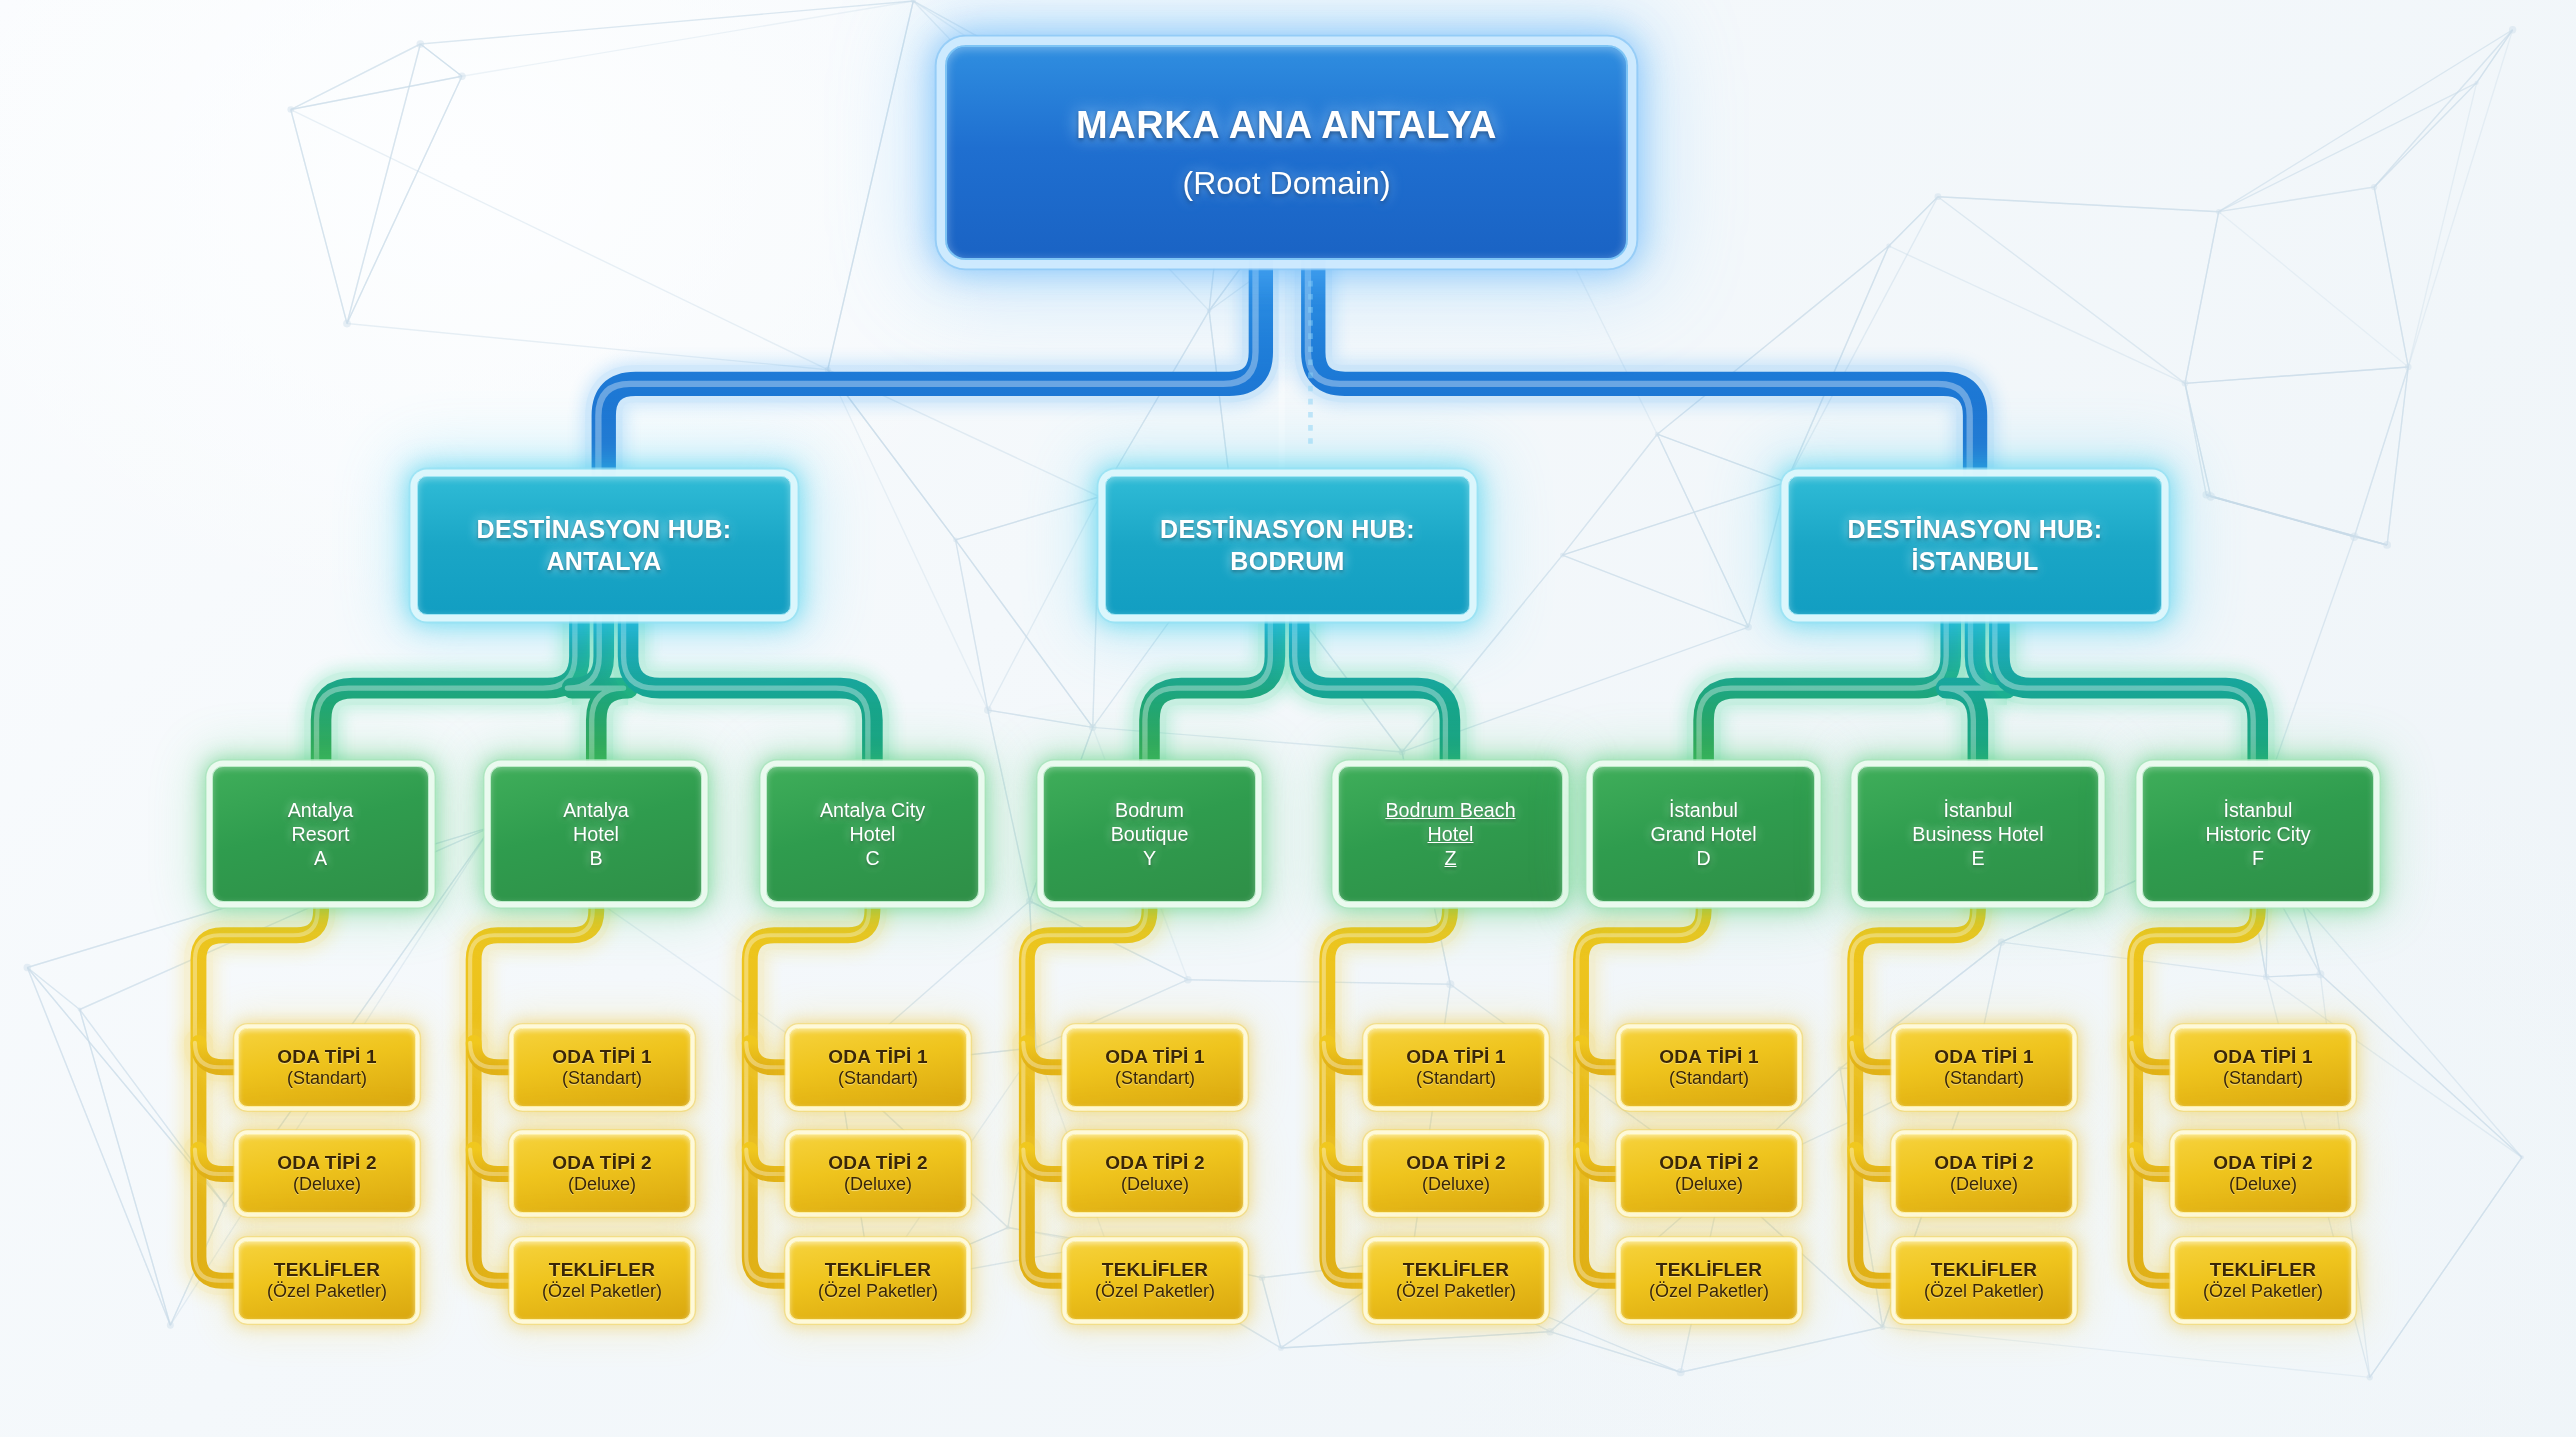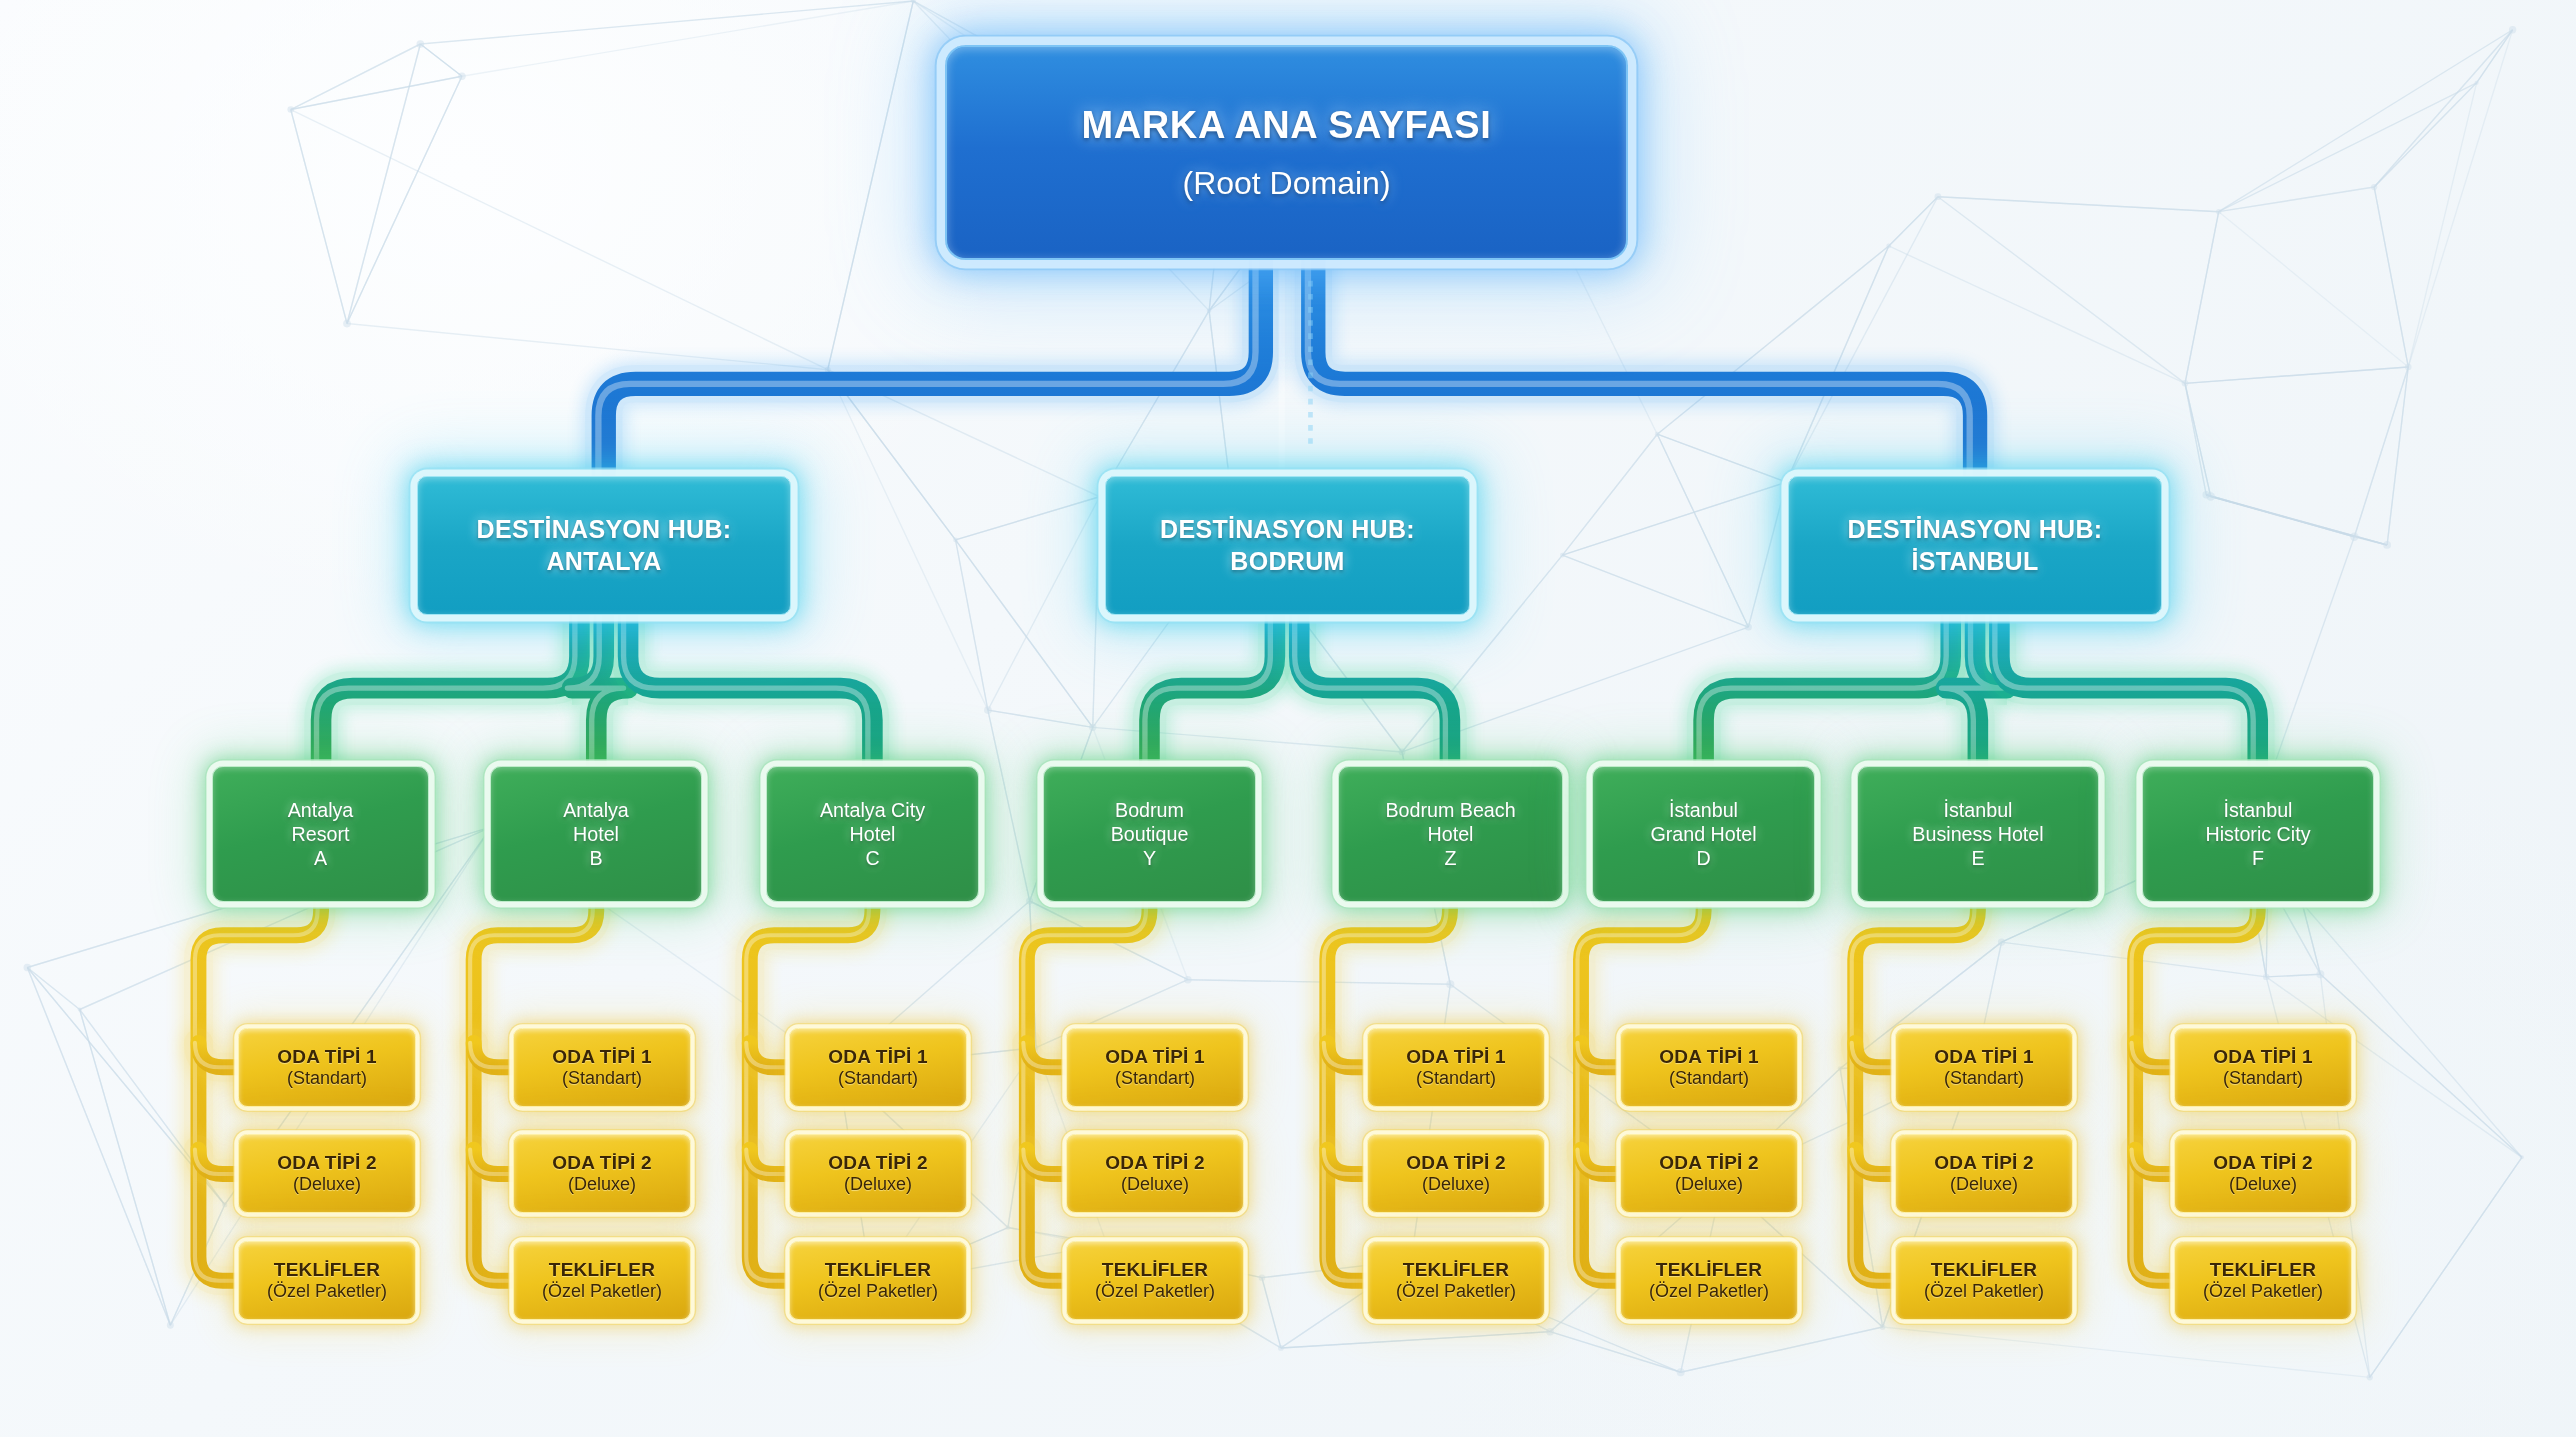--- a/index.html
+++ b/index.html
@@ -555,21 +555,21 @@
       <path d="M2281,1114 Q2281,1140 2307,1140 L2323,1140" fill="none" stroke="url(#gGold)" stroke-width="17" stroke-linecap="round" stroke-linejoin="round"></path>
       <path d="M2281,1114 Q2281,1140 2307,1140 L2323,1140" fill="none" stroke="rgba(255,255,255,.34)" stroke-width="4.42" stroke-linecap="round" stroke-linejoin="round" transform="translate(-3.74,0)"></path>
       <path d="M2281,1228 Q2281,1254 2307,1254 L2323,1254" fill="none" stroke="#f6d34a" stroke-width="31" stroke-linecap="round" opacity=".22" filter="url(#glowB)"></path>
       <path d="M2281,1228 Q2281,1254 2307,1254 L2323,1254" fill="none" stroke="url(#gGold)" stroke-width="17" stroke-linecap="round" stroke-linejoin="round"></path>
       <path d="M2281,1228 Q2281,1254 2307,1254 L2323,1254" fill="none" stroke="rgba(255,255,255,.34)" stroke-width="4.42" stroke-linecap="round" stroke-linejoin="round" transform="translate(-3.74,0)"></path>
     </g>
 </svg>
 
 <div class="stage" id="stage">
     <div class="node root" style="left:945px;top:45px;width:683px;height:215px;">
-          <div class="t1">MARKA ANA SAYFASI</div>
+          <div class="t1">MARKA ANA ANTALYA</div>
           <div class="t2">(Root Domain)</div>
         </div>
     <div class="node hub" style="left:417px;top:476px;width:374px;height:139px;">
             <div class="t1">DESTİNASYON HUB:</div>
             <div class="t2">ANTALYA</div>
           </div>
     <div class="node hub" style="left:1105px;top:476px;width:365px;height:139px;">
             <div class="t1">DESTİNASYON HUB:</div>
             <div class="t2">BODRUM</div>
           </div>
@@ -590,21 +590,21 @@
     <div class="node hotel" style="left:766px;top:766px;width:213px;height:136px;">
             <span>Antalya City</span>
             <span>Hotel</span>
             <span>C</span>
           </div>
     <div class="node hotel" style="left:1043px;top:766px;width:213px;height:136px;">
             <span>Bodrum</span>
             <span>Boutique</span>
             <span>Y</span>
           </div>
-    <div class="node hotel" style="left:1338px;top:766px;width:225px;height:136px;">
+    <div class="node hotel" style="left:1338px;top:766px;width:225px;height:136px;text-decoration:underline;">
             <span>Bodrum Beach</span>
             <span>Hotel</span>
             <span>Z</span>
           </div>
     <div class="node hotel" style="left:1592px;top:766px;width:223px;height:136px;">
             <span>İstanbul</span>
             <span>Grand Hotel</span>
             <span>D</span>
           </div>
     <div class="node hotel" style="left:1857px;top:766px;width:242px;height:136px;">

